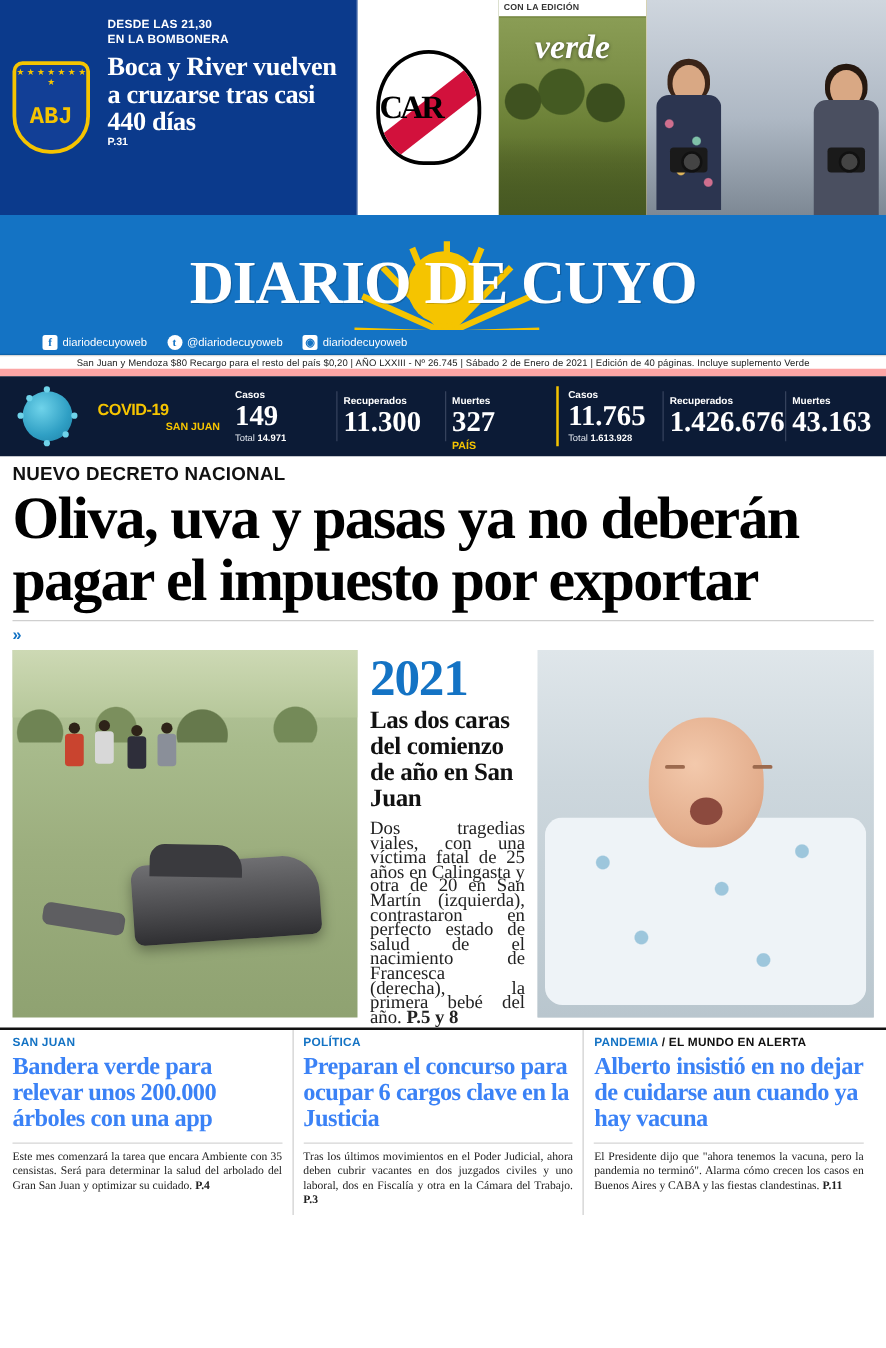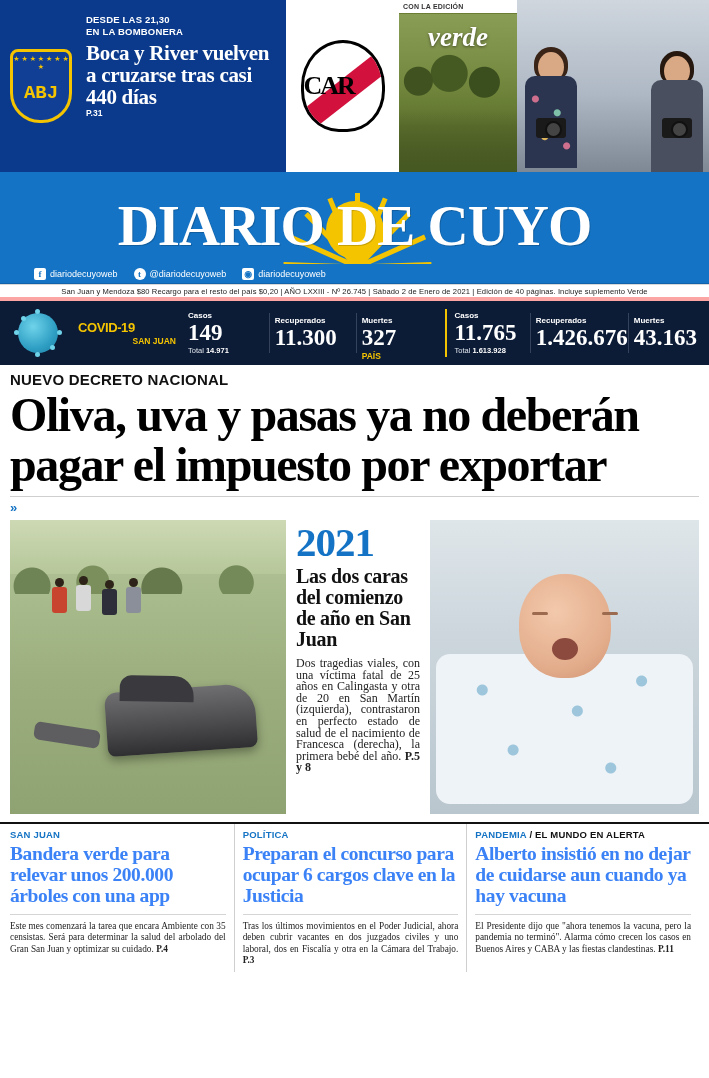--- a/index.html
+++ b/index.html
@@ -157,21 +157,21 @@
     position: absolute; left: 50%; top: 50%; transform: translate(-50%,-50%);
     width: 58px; height: 58px; border-radius: 50%; background: #f5c400;
   }
   .ray {
     position: absolute; left: 50%; top: 50%; width: 5px; height: 74px;
     background: #f5c400; transform-origin: 50% 50%;
   }
   .mast-title {
     position: relative; z-index: 3; color: #ffffff;
     font-family: "Liberation Serif", serif; font-weight: bold;
-    font-size: 57px; letter-spacing: -1px; line-height: 60px;
+    font-size: 49px; letter-spacing: -1px; line-height: 60px;
     text-shadow: 1px 1px 0 rgba(0,0,0,.18);
     margin-top: 16px;
   }
 
   
   .socialbar {
     height: 20px; background: #1473c4; display: flex; align-items: center;
     padding-left: 34px; gap: 16px; color: #fff; font-size: 9px;
     border-bottom: 1px solid #0e63ab;
   }
@@ -179,21 +179,21 @@
   .soc-ic {
     width: 12px; height: 12px; background: #ffffff; color: #1473c4;
     border-radius: 2px; font-size: 9px; font-weight: bold;
     display: flex; align-items: center; justify-content: center;
     font-family: "Liberation Serif", serif;
   }
   .soc-ic.round { border-radius: 50%; }
 
   
   .infoline {
-    height: 17px; border-top: 1px solid #d8d8d8; border-bottom: 4px solid #fca5a5;
+    height: 17px; border-top: 1px solid #d8d8d8; border-bottom: 6px solid #fca5a5;
     display: flex; align-items: center; justify-content: center;
     font-size: 7.6px; color: #222; letter-spacing: .1px;
   }
 
   
   .covidbar {
     height: 64px; background: #0c1b36; color: #fff; display: flex; align-items: stretch;
     position: relative;
   }
   .virus {
@@ -309,21 +309,21 @@
   }
   .y2021 {
     font-family: "Liberation Serif", serif; font-weight: bold; font-size: 41px;
     line-height: 40px; color: #1473c4; letter-spacing: -1px;
   }
   .cmid-head {
     font-family: "Liberation Serif", serif; font-weight: bold; font-size: 20px;
     line-height: 21px; color: #111; margin-top: 4px; letter-spacing: -.3px;
   }
   .cmid-body {
-    font-family: "Liberation Serif", serif; font-size: 12px; line-height: 11.6px;
+    font-family: "Liberation Serif", serif; font-size: 15px; line-height: 11.6px;
     color: #222; margin-top: 8px; text-align: justify;
   }
   .cphoto-right {
     flex: 1; position: relative; overflow: hidden;
     background: linear-gradient(180deg,#e9eef2 0%,#cfd8de 40%,#b3bfc7 100%);
   }
   .crib {
     position: absolute; inset: 0;
     background:
       linear-gradient(180deg,#dfe6ea 0%,#cdd7dd 36%,#b9c6ce 100%);

